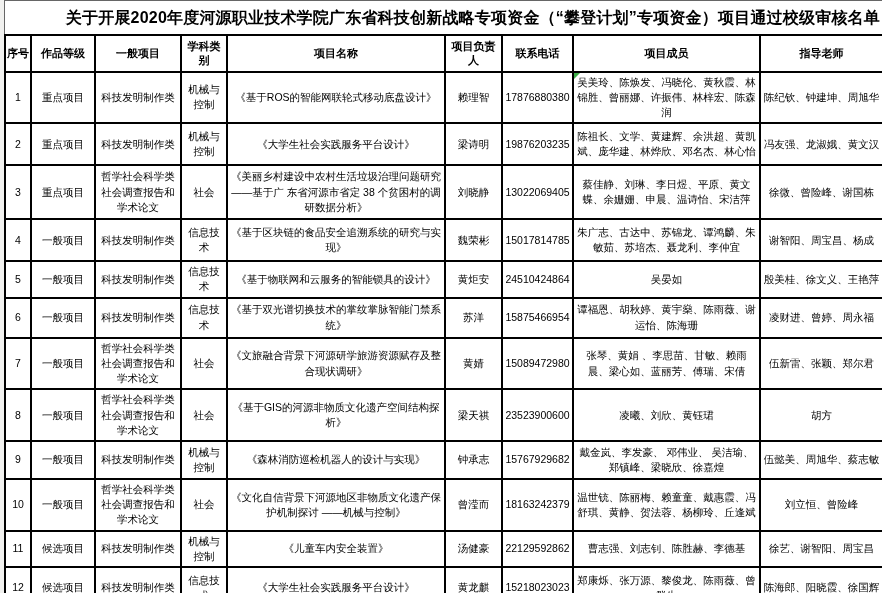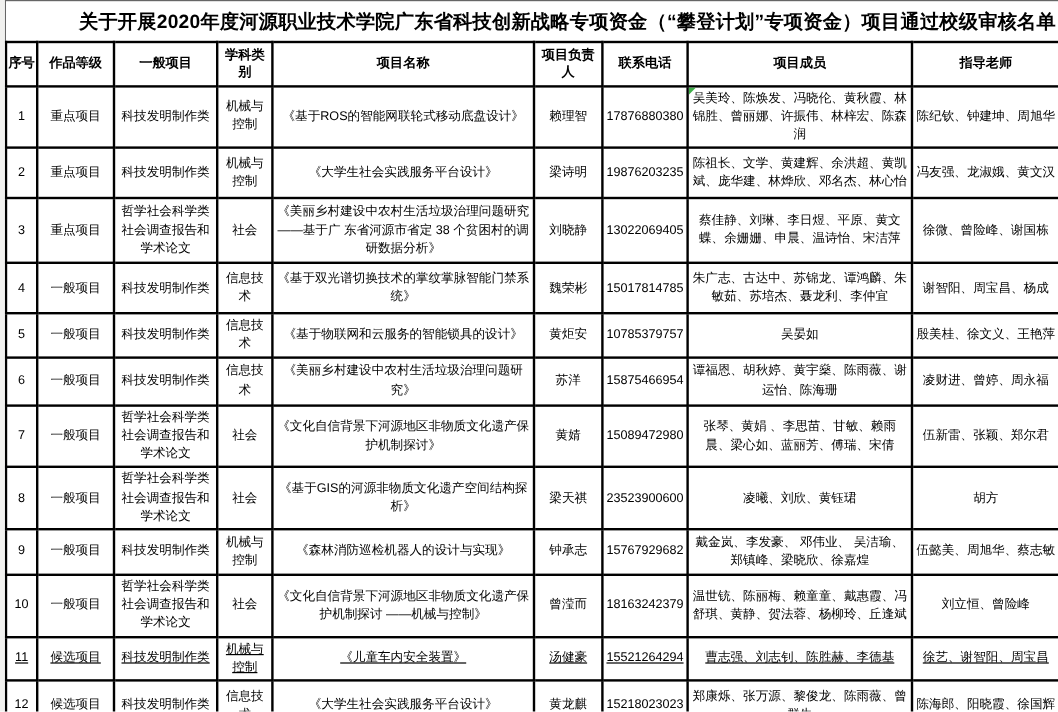--- a/index.html
+++ b/index.html
@@ -18,21 +18,21 @@
   tbody tr:nth-child(1){height:42px;}
   tbody tr:nth-child(2){height:42px;}
   tbody tr:nth-child(3){height:54px;}
   tbody tr:nth-child(4){height:42px;}
   tbody tr:nth-child(5){height:34px;}
   tbody tr:nth-child(6){height:40px;}
   tbody tr:nth-child(7){height:42px;}
   tbody tr:nth-child(8){height:40px;}
   tbody tr:nth-child(9){height:38px;}
   tbody tr:nth-child(10){height:44px;}
-  tbody tr:nth-child(11){height:32px;text-decoration:underline;}
+  tbody tr:nth-child(11){height:32px;}
   tbody tr:nth-child(12){height:42px;}
   tbody tr:nth-child(13){height:44px;}
   .err-tri{position:absolute;top:0;left:0;width:0;height:0;
     border-top:6px solid #2f9e44;border-right:6px solid transparent;}
 </style>
 </head>
 <body>
 
 <div class="sheet">
   <div class="doc-title">关于开展2020年度河源职业技术学院广东省科技创新战略专项资金（“攀登计划”专项资金）项目通过校级审核名单</div>
@@ -93,54 +93,54 @@
           <td class="col-leader">刘晓静</td>
           <td class="col-phone">13022069405</td>
           <td class="col-members">蔡佳静、刘琳、李日煜、平原、黄文蝶、余姗姗、申晨、温诗怡、宋洁萍</td>
           <td class="col-advisors">徐微、曾险峰、谢国栋</td>
         </tr>
         <tr>
           <td class="col-no">4</td>
           <td class="col-level">一般项目</td>
           <td class="col-category">科技发明制作类</td>
           <td class="col-subject">信息技术</td>
-          <td class="col-project">《基于双光谱切换技术的掌纹掌脉智能门禁系统》</td>
+          <td class="col-project">《基于区块链的食品安全追溯系统的研究与实现》</td>
           <td class="col-leader">魏荣彬</td>
           <td class="col-phone">15017814785</td>
           <td class="col-members">朱广志、古达中、苏锦龙、谭鸿麟、朱敏茹、苏培杰、聂龙利、李仲宜</td>
           <td class="col-advisors">谢智阳、周宝昌、杨成</td>
         </tr>
         <tr>
           <td class="col-no">5</td>
           <td class="col-level">一般项目</td>
           <td class="col-category">科技发明制作类</td>
           <td class="col-subject">信息技术</td>
           <td class="col-project">《基于物联网和云服务的智能锁具的设计》</td>
           <td class="col-leader">黄炬安</td>
-          <td class="col-phone">10785379757</td>
+          <td class="col-phone">24510424864</td>
           <td class="col-members">吴晏如</td>
           <td class="col-advisors">殷美桂、徐文义、王艳萍</td>
         </tr>
         <tr>
           <td class="col-no">6</td>
           <td class="col-level">一般项目</td>
           <td class="col-category">科技发明制作类</td>
           <td class="col-subject">信息技术</td>
-          <td class="col-project">《美丽乡村建设中农村生活垃圾治理问题研究》</td>
+          <td class="col-project">《基于双光谱切换技术的掌纹掌脉智能门禁系统》</td>
           <td class="col-leader">苏洋</td>
           <td class="col-phone">15875466954</td>
           <td class="col-members">谭福恩、胡秋婷、黄宇燊、陈雨薇、谢运怡、陈海珊</td>
           <td class="col-advisors">凌财进、曾婷、周永福</td>
         </tr>
         <tr>
           <td class="col-no">7</td>
           <td class="col-level">一般项目</td>
           <td class="col-category">哲学社会科学类社会调查报告和学术论文</td>
           <td class="col-subject">社会</td>
-          <td class="col-project">《文化自信背景下河源地区非物质文化遗产保护机制探讨》</td>
+          <td class="col-project">《文旅融合背景下河源研学旅游资源赋存及整合现状调研》</td>
           <td class="col-leader">黄婧</td>
           <td class="col-phone">15089472980</td>
           <td class="col-members">张琴、黄娟 、李思苗、甘敏、赖雨晨、梁心如、蓝丽芳、傅瑞、宋倩</td>
           <td class="col-advisors">伍新雷、张颖、郑尔君</td>
         </tr>
         <tr>
           <td class="col-no">8</td>
           <td class="col-level">一般项目</td>
           <td class="col-category">哲学社会科学类社会调查报告和学术论文</td>
           <td class="col-subject">社会</td>
@@ -172,21 +172,21 @@
           <td class="col-members">温世铳、陈丽梅、赖童童、戴惠霞、冯舒琪、黄静、贺法蓉、杨柳玲、丘逢斌</td>
           <td class="col-advisors">刘立恒、曾险峰</td>
         </tr>
         <tr>
           <td class="col-no">11</td>
           <td class="col-level">候选项目</td>
           <td class="col-category">科技发明制作类</td>
           <td class="col-subject">机械与控制</td>
           <td class="col-project">《儿童车内安全装置》</td>
           <td class="col-leader">汤健豪</td>
-          <td class="col-phone">15521264294</td>
+          <td class="col-phone">22129592862</td>
           <td class="col-members">曹志强、刘志钊、陈胜赫、李德基</td>
           <td class="col-advisors">徐艺、谢智阳、周宝昌</td>
         </tr>
         <tr>
           <td class="col-no">12</td>
           <td class="col-level">候选项目</td>
           <td class="col-category">科技发明制作类</td>
           <td class="col-subject">信息技术</td>
           <td class="col-project">《大学生社会实践服务平台设计》</td>
           <td class="col-leader">黄龙麒</td>

